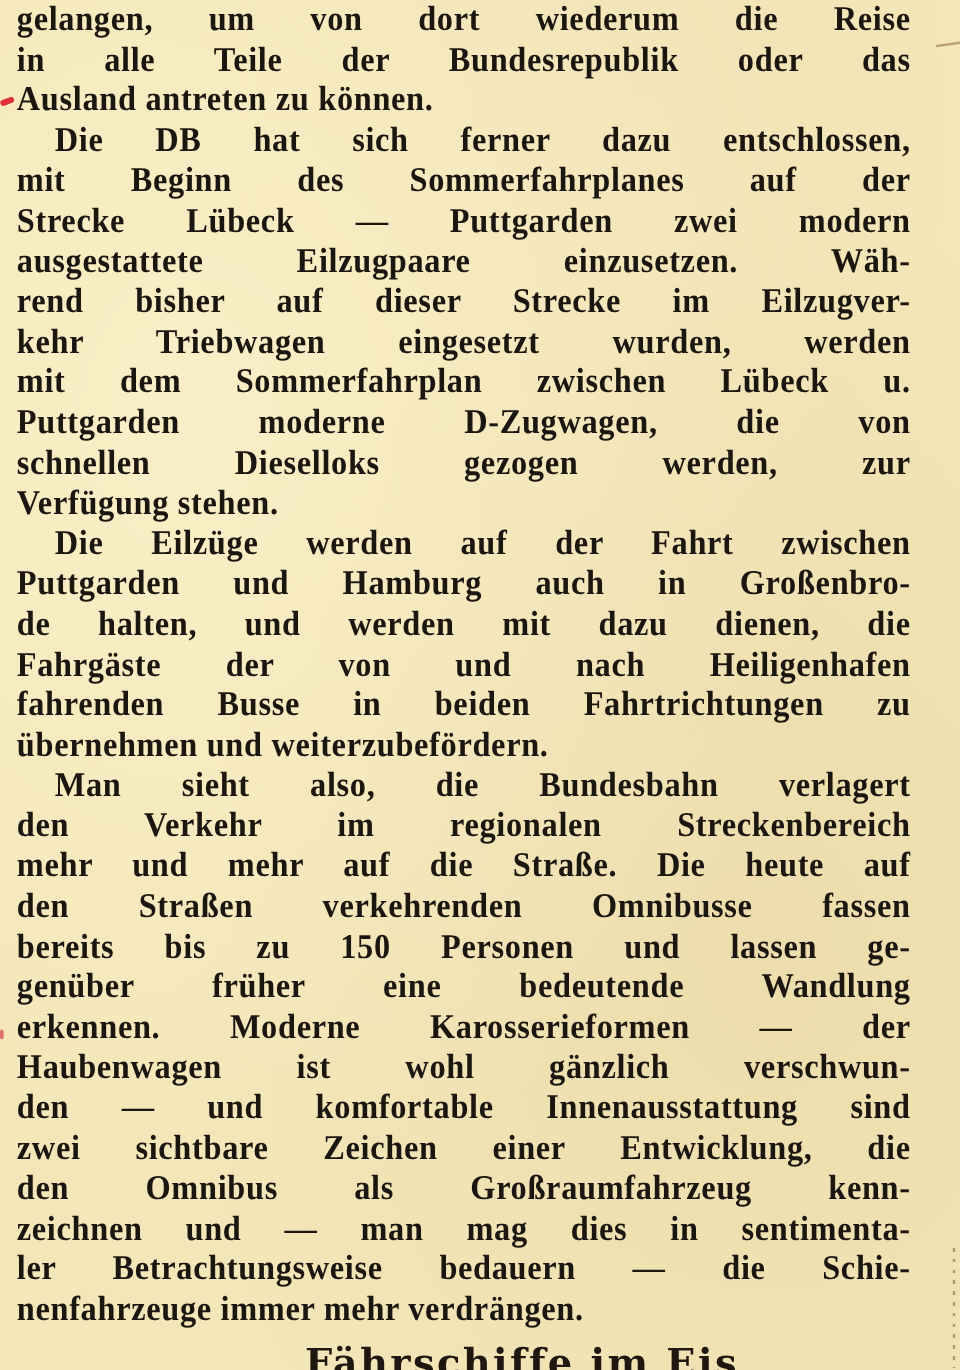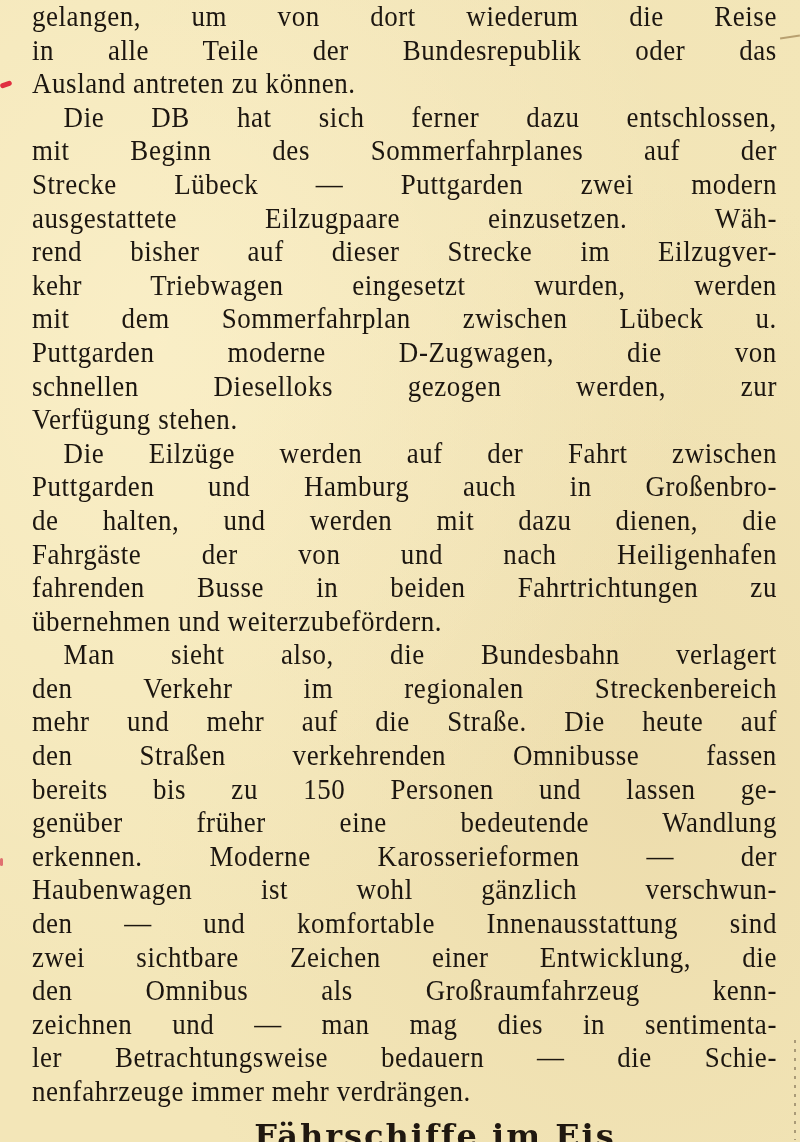--- a/index.html
+++ b/index.html
@@ -8,21 +8,21 @@
     background:#f3e6b8;
     background-image:
       radial-gradient(ellipse at 20% 30%, rgba(255,245,210,0.55), rgba(0,0,0,0) 60%),
       radial-gradient(ellipse at 80% 70%, rgba(230,210,160,0.45), rgba(0,0,0,0) 55%),
       radial-gradient(ellipse at 60% 10%, rgba(240,225,180,0.5), rgba(0,0,0,0) 50%);
     position:relative;
     font-family:"Liberation Serif", "DejaVu Serif", serif;
     color:#1c1610;
   }
   .column {
-    position:absolute; left:32px; top:0; width:745px;
+    position:absolute; left:14px; top:0; width:745px;font-weight:bold;
   }
   .line {
     height:33.6px; line-height:33.6px;
     font-size:29px;
     white-space:nowrap;
     text-align:justify;
     text-align-last:justify;
     letter-spacing:0.6px;
     transform:scaleX(0.93);
     transform-origin:left center;

